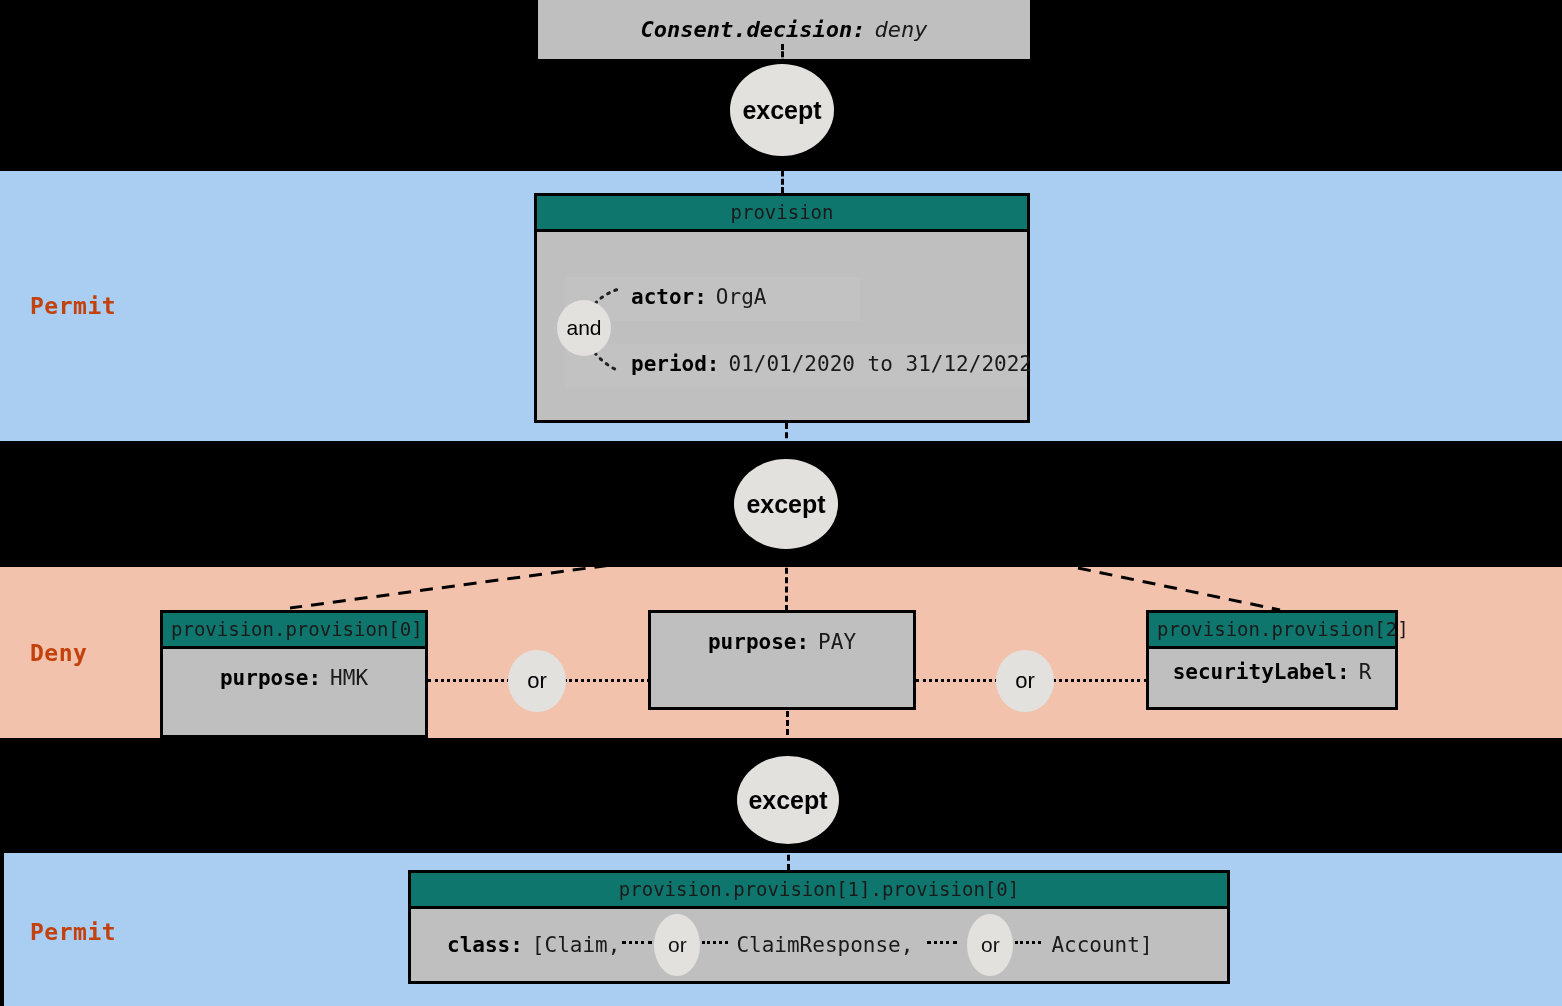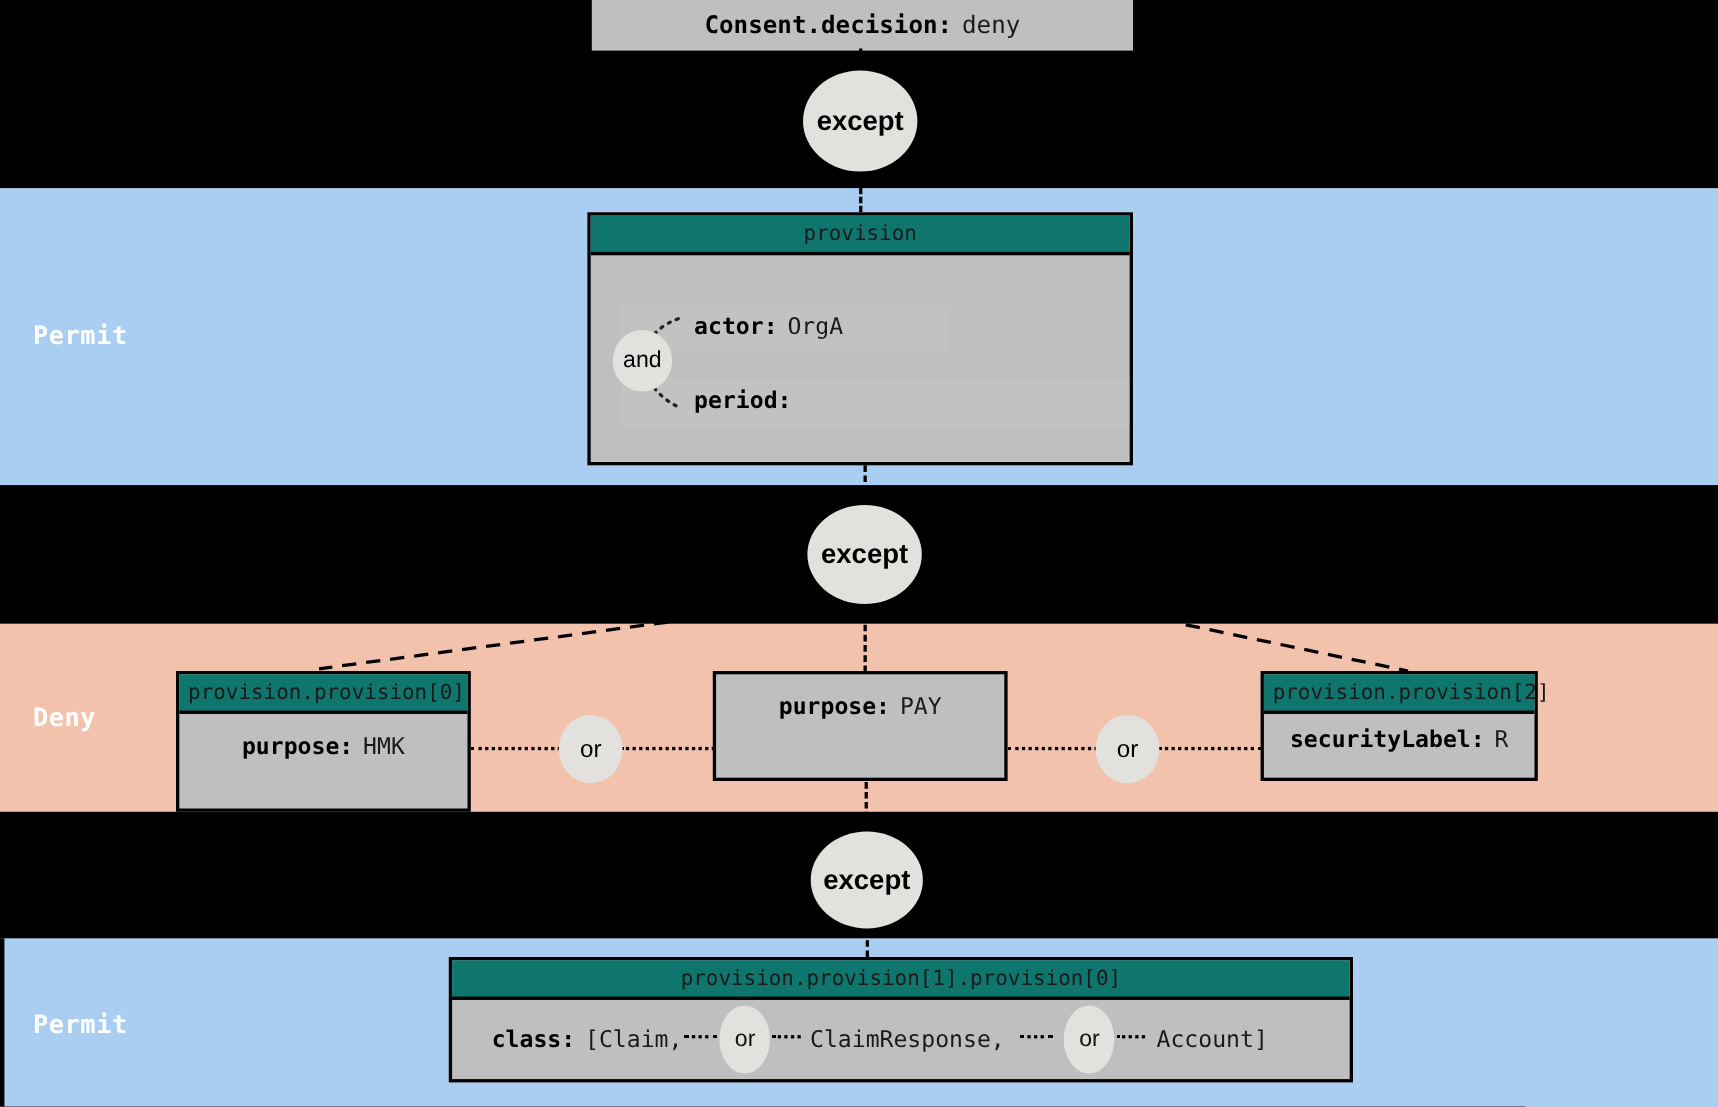--- a/index.html
+++ b/index.html
@@ -24,21 +24,21 @@
   .band {
     position: absolute;
     left: 0;
     width: 1562px;
   }
   .band-label {
     position: absolute;
     font-family: "DejaVu Sans Mono", monospace;
     font-weight: bold;
     font-size: 23px;
-    color: #ffffff;
+    color: #c2410c;
     letter-spacing: 0.5px;
     white-space: nowrap;
   }
 
   
   .node {
     position: absolute;
     border: 3px solid #000000;
     background: #bfbfbf;
     box-sizing: border-box;
@@ -167,21 +167,21 @@
   <div class="band" style="top:171px; height:270px; background:#aacdf2;"></div>
   <div class="band" style="top:567px; height:171px; background:#f3c2ac;"></div>
   <div class="band" style="top:853px; height:153px; background:#aacdf2;"></div>
 
   <div style="position:absolute;left:0;top:853px;width:4px;height:153px;background:#000000;z-index:8;"></div>
 
   <div class="band-label" style="left:30px; top:293px;">Permit</div>
   <div class="band-label" style="left:30px; top:640px;">Deny</div>
   <div class="band-label" style="left:30px; top:919px;">Permit</div>
 
-  <div class="banner" style="left:538px; top:0px; width:492px; height:46px;">
+  <div class="banner" style="left:538px; top:0px; width:492px; height:59px;font-style:italic;">
     <span class="attr-key">Consent.decision:</span>
     <span class="attr-val">deny</span>
   </div>
 
   <div class="vline" style="left:781px; top:44px; height:28px;"></div>
   <div class="vline" style="left:781px; top:146px; height:47px;"></div>
   <div class="vline" style="left:785px; top:423px; height:43px;"></div>
   <div class="vline" style="left:785px; top:540px; height:71px;"></div>
   <div class="vline" style="left:786px; top:711px; height:51px;"></div>
   <div class="vline" style="left:787px; top:836px; height:34px;"></div>
@@ -210,20 +210,21 @@
       <div class="hl-strip" style="left:28px; top:45px; width:295px; height:44px;"></div>
       <div class="hl-strip" style="left:28px; top:112px; width:462px; height:44px;"></div>
 
       <div class="attr-row" style="position:absolute; left:94px; top:53px;">
         <span class="attr-key">actor:</span>
         <span class="attr-val">OrgA</span>
       </div>
 
       <div class="attr-row" style="position:absolute; left:94px; top:120px;">
         <span class="attr-key">period:</span>
+        <span class="attr-val">01/01/2020 to 31/12/2022</span>
       </div>
 
       <svg style="position:absolute; left:0; top:0; width:496px; height:187px;" viewBox="0 0 496 187">
         <path d="M 48 84 C 58 70, 66 62, 82 57" stroke="#222222" stroke-width="3" fill="none" stroke-dasharray="2,6" stroke-linecap="round"></path>
         <path d="M 48 108 C 58 122, 66 132, 82 139" stroke="#222222" stroke-width="3" fill="none" stroke-dasharray="2,6" stroke-linecap="round"></path>
       </svg>
 
       <div class="bubble bubble-and" style="left:20px; top:68px; width:54px; height:56px;">
         <span>and</span>
       </div>

